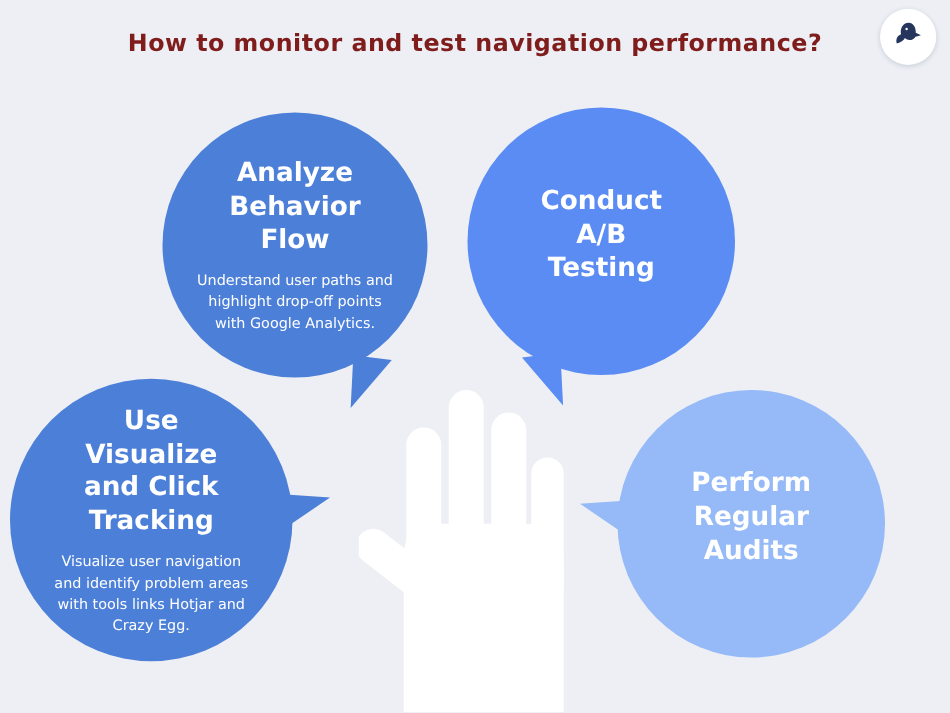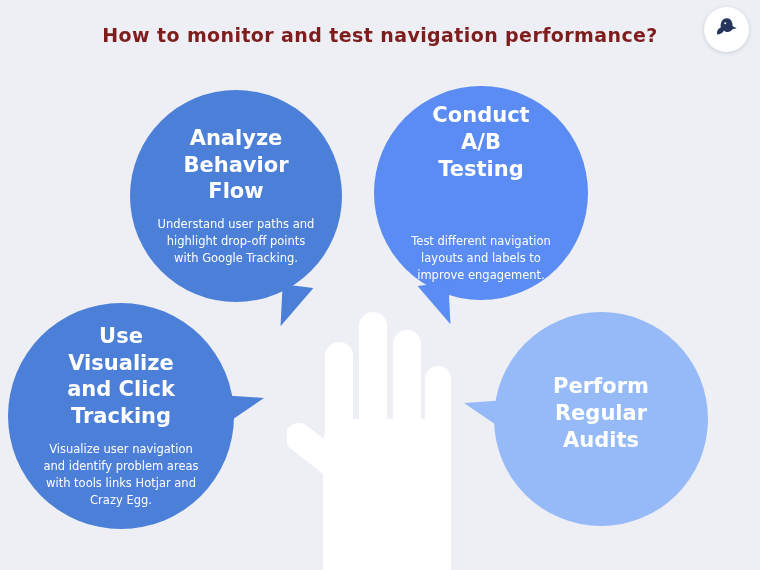--- a/index.html
+++ b/index.html
@@ -144,27 +144,26 @@
         <rect x="106" y="20" width="28" height="135" rx="14"></rect>
         <rect x="138" y="56" width="26" height="115" rx="13"></rect>
         <rect x="-4" y="118" width="72" height="28" rx="14" transform="rotate(38 18 132)"></rect>
         <path d="M36 135 q0 -26 26 -26 h70 q32 0 32 32 v119 h-128 z"></path>
       </g>
     </svg>
   </div>
 
   <div class="bubble bubble-1" style="background: rgb(76, 127, 216); --c: #4c7fd8;">
     <h3>Analyze Behavior Flow</h3>
-    <p>Understand user paths and highlight drop-off points with Google Tracking.</p>
+    <p>Understand user paths and highlight drop-off points with Google Analytics.</p>
     <span class="tail"></span>
   </div>
 
   <div class="bubble bubble-2" style="background: rgb(90, 140, 243); --c: #5a8cf3;">
     <h3>Conduct A/B Testing</h3>
-    <p>Test different navigation layouts and labels to improve engagement.</p>
     <span class="tail"></span>
   </div>
 
   <div class="bubble bubble-3" style="background: rgb(76, 127, 216); --c: #4c7fd8;">
     <h3>Use Visualize and Click Tracking</h3>
     <p>Visualize user navigation and identify problem areas with tools links Hotjar and Crazy Egg.</p>
     <span class="tail"></span>
   </div>
 
   <div class="bubble bubble-4" style="background: rgb(149, 186, 247); --c: #95baf7;">

